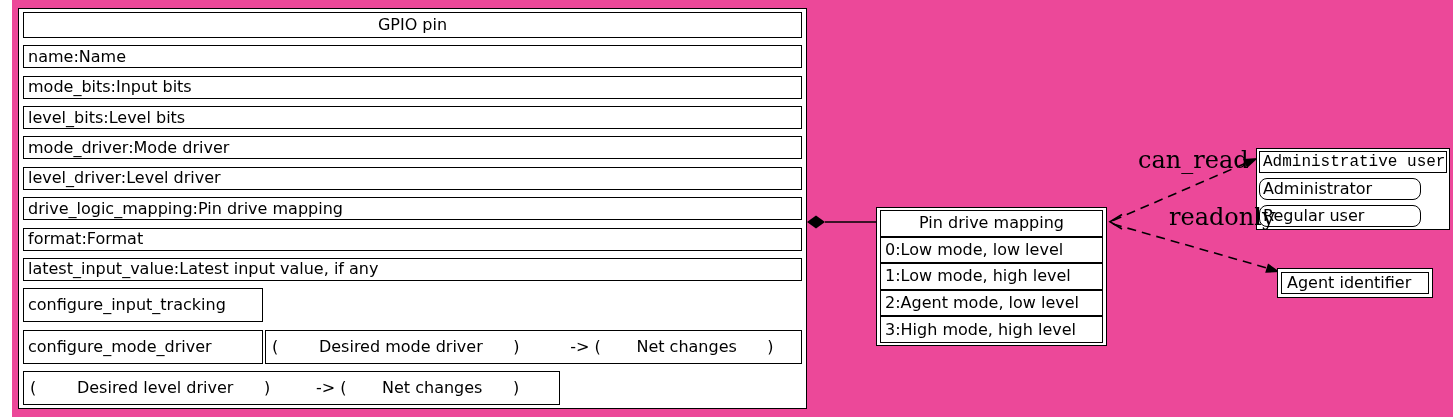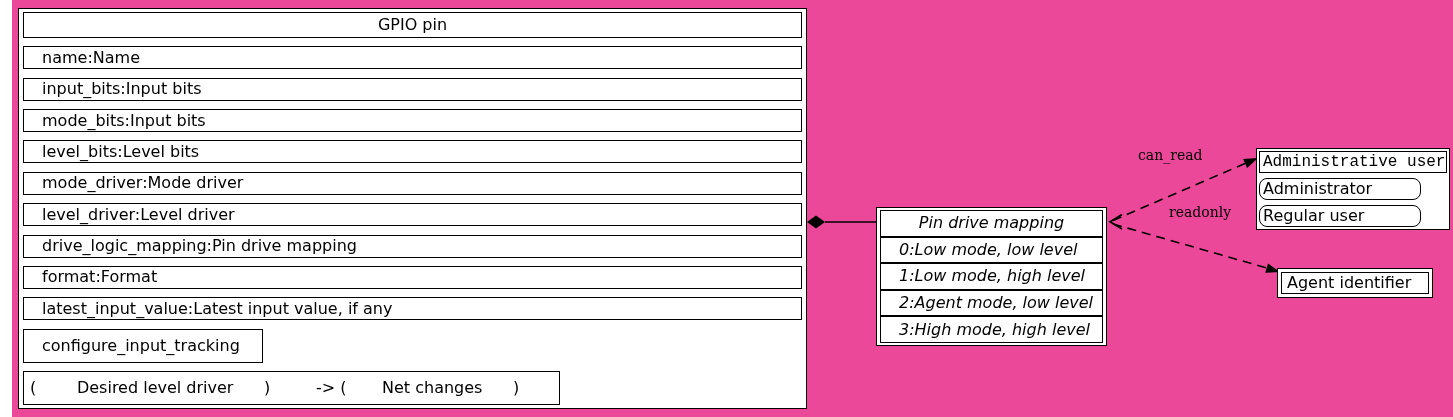--- a/index.html
+++ b/index.html
@@ -37,21 +37,21 @@
     border: 1.2px solid #000;
     background: #ffffff;
     font-size: 16px;
     line-height: 1;
     display: flex;
     align-items: center;
     white-space: pre;
     overflow: hidden;
   }
   .cell.title { justify-content: center; }
-  .cell.left  { padding-left: 18px; }
+  .cell.left  { padding-left: 4px; }
 
   
   .gpio {
     left: 6px; top: 8px;
     width: 789px; height: 401px;
     padding: 3px 4px;
   }
   .gpio .cell.title { height: 26px; width: 100%; }
   .gpio .field      { height: 23px; width: 100%; }
   .gpio .mrow {
@@ -62,21 +62,21 @@
   }
   .gpio .mname { width: 240px; height: 34px; }
   .gpio .msig  { width: 537px; height: 34px; padding-left: 6px; }
 
   
   .pdm {
     left: 864px; top: 207px;
     width: 231px; height: 139px;
     padding: 2px 3px;
   }
-  .pdm .cell { height: 36px; width: 100%; font-style: italic; }
+  .pdm .cell { height: 36px; width: 100%; }
 
   
   .users {
     left: 1244px; top: 148px;
     width: 194px; height: 82px;
     padding: 2px 2px;
   }
   .users .cell { height: 22px; padding-left: 3px; }
   .users .cell.title { width: 100%; justify-content: flex-start; font-family: Liberation Mono, monospace; }
   .users .row { width: 162px; border-radius: 8px; }
@@ -86,21 +86,21 @@
     left: 1265px; top: 268px;
     width: 156px; height: 30px;
     padding: 3px;
   }
   .agent .cell { width: 100%; height: 100%; padding-left: 5px; }
 
   
   .edge-label {
     position: absolute;
     font-family: "DejaVu Serif", "Liberation Serif", serif;
-    font-size: 14px;
+    font-size: 24px;
     line-height: 1;
     color: #000;
     white-space: pre;
   }
   .label-can-read { left: 1126px; top: 148px; }
   .label-readonly { left: 1157px; top: 205px; }
 </style>
 </head>
 <body>
 
@@ -116,30 +116,33 @@
     <line x1="1101" y1="220.5" x2="1233" y2="163.5" stroke="#000" stroke-width="1.6" stroke-dasharray="9 6"></line>
     <polygon points="1246,158 1235.1,168.1 1231.1,158.9" fill="#000"></polygon>
 
     <line x1="1101" y1="224" x2="1255" y2="268" stroke="#000" stroke-width="1.6" stroke-dasharray="9 6"></line>
     <polygon points="1268,272 1253.2,272.7 1256,263.5" fill="#000"></polygon>
   </svg>
 
   <div class="node gpio">
     <div class="cell title">GPIO pin</div>
     <div class="cell field left">name:Name</div>
-    <div class="cell field left">input_bits:Input bits</div>
     <div class="cell field left">mode_bits:Input bits</div>
     <div class="cell field left">level_bits:Level bits</div>
     <div class="cell field left">mode_driver:Mode driver</div>
     <div class="cell field left">level_driver:Level driver</div>
     <div class="cell field left">drive_logic_mapping:Pin drive mapping</div>
     <div class="cell field left">format:Format</div>
     <div class="cell field left">latest_input_value:Latest input value, if any</div>
     <div class="mrow">
       <div class="cell mname left">configure_input_tracking</div>
+    </div>
+    <div class="mrow">
+      <div class="cell mname left">configure_mode_driver</div>
+      <div class="cell msig">(        Desired mode driver      )          -&gt; (       Net changes      )</div>
     </div>
     <div class="mrow">
       <div class="cell msig">(        Desired level driver      )         -&gt; (       Net changes      )</div>
     </div>
   </div>
 
   <div class="node pdm">
     <div class="cell title">Pin drive mapping</div>
     <div class="cell left">0:Low mode, low level</div>
     <div class="cell left">1:Low mode, high level</div>

